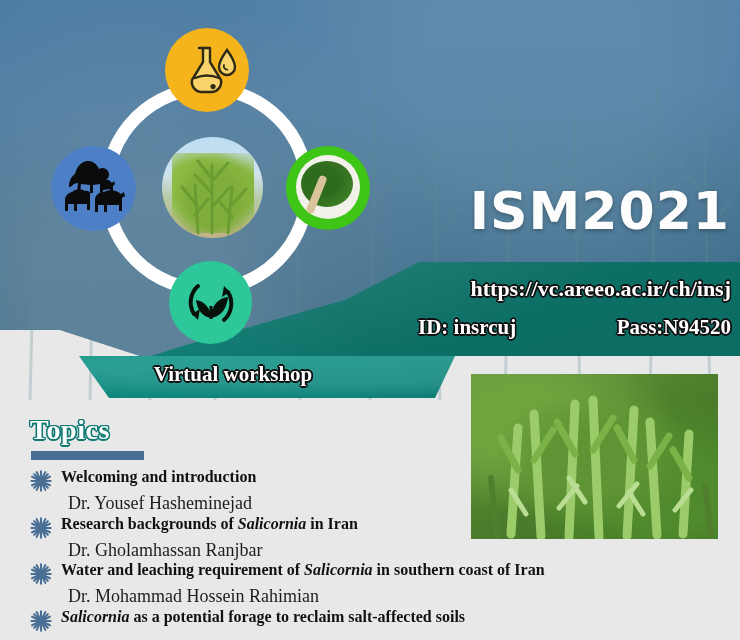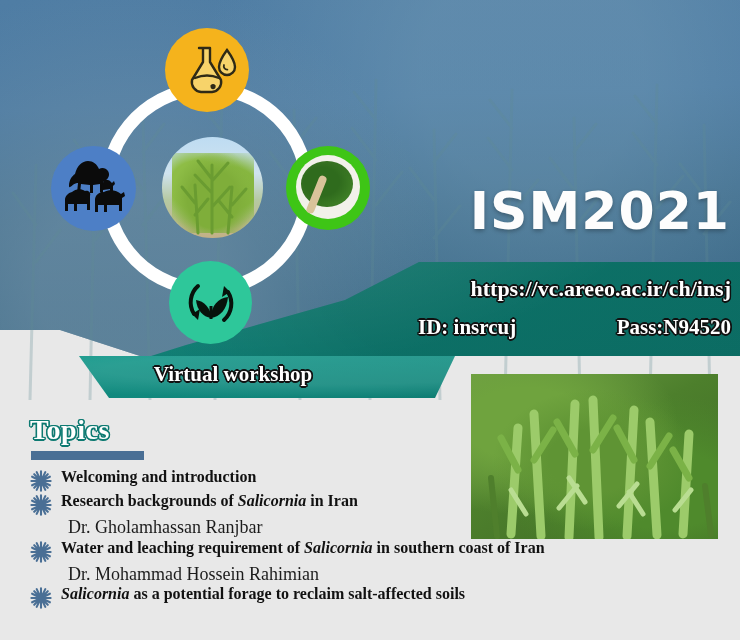--- a/index.html
+++ b/index.html
@@ -432,20 +432,21 @@
       <div class="topic-title-row">
         <svg class="bullet" viewBox="0 0 24 24">
           <g stroke="#4a6f95" stroke-width="2.3" stroke-linecap="round">
             <path d="M12 1.5 V22.5 M1.5 12 H22.5 M4.6 4.6 L19.4 19.4 M19.4 4.6 L4.6 19.4
                      M7.3 2.3 L16.7 21.7 M16.7 2.3 L7.3 21.7 M2.3 7.3 L21.7 16.7 M2.3 16.7 L21.7 7.3"></path>
           </g>
           <circle cx="12" cy="12" r="2.6" fill="#4a6f95"></circle>
         </svg>
         <div class="topic-title"><span>Welcoming and introduction</span><i></i><span></span></div>
       </div>
+      <div class="topic-speaker">Dr. Yousef Hasheminejad</div>
     </div>
 
     <div class="topic-item">
       <div class="topic-title-row">
         <svg class="bullet" viewBox="0 0 24 24">
           <g stroke="#4a6f95" stroke-width="2.3" stroke-linecap="round">
             <path d="M12 1.5 V22.5 M1.5 12 H22.5 M4.6 4.6 L19.4 19.4 M19.4 4.6 L4.6 19.4
                      M7.3 2.3 L16.7 21.7 M16.7 2.3 L7.3 21.7 M2.3 7.3 L21.7 16.7 M2.3 16.7 L21.7 7.3"></path>
           </g>
           <circle cx="12" cy="12" r="2.6" fill="#4a6f95"></circle>

